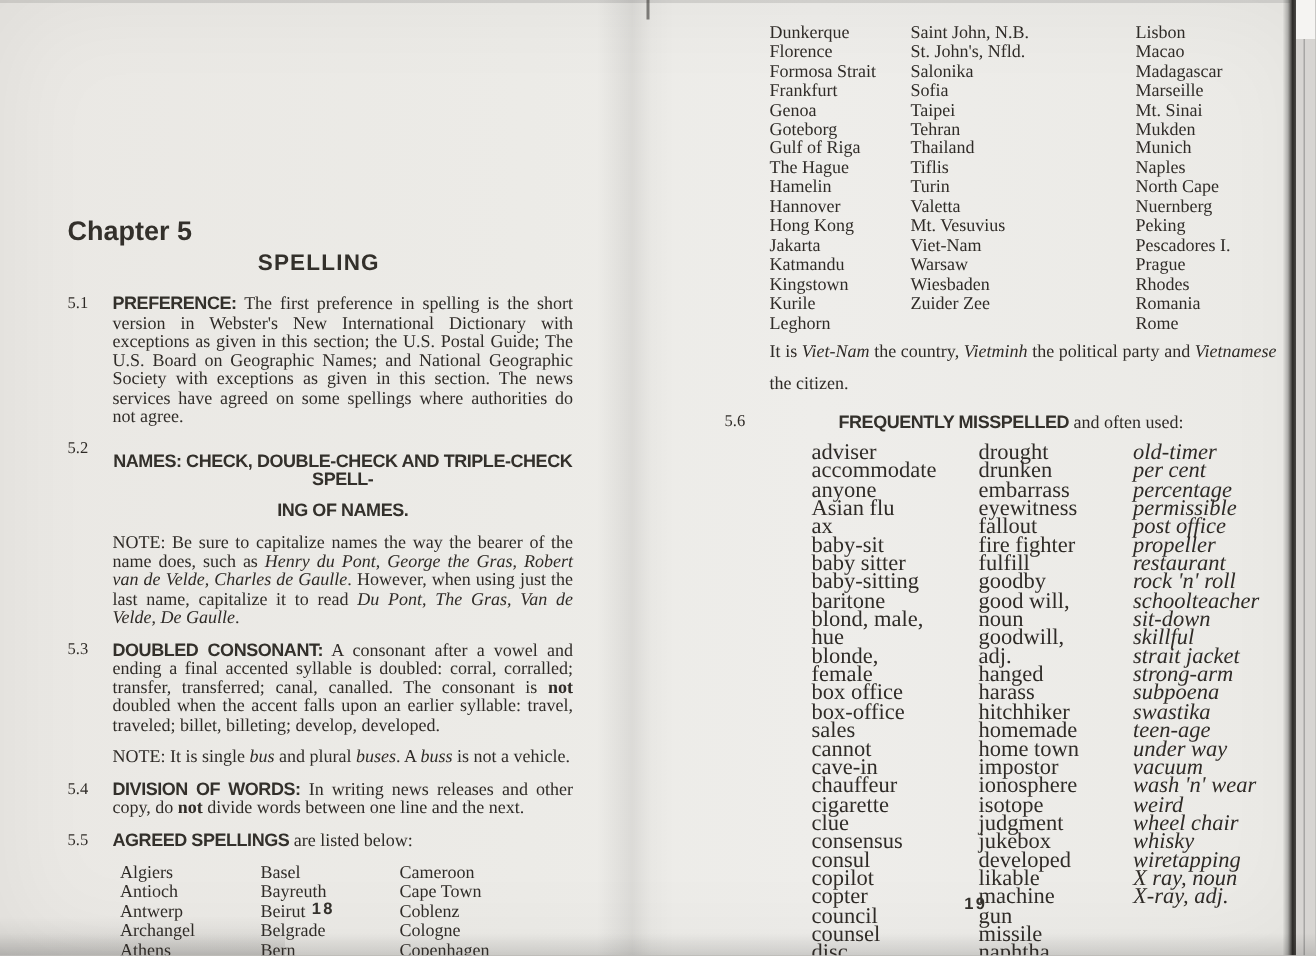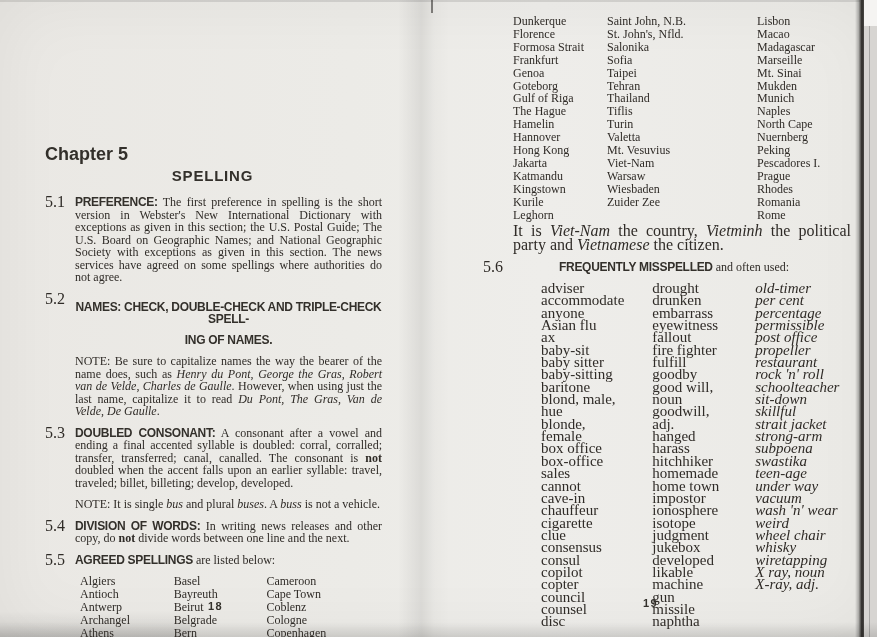--- a/index.html
+++ b/index.html
@@ -23,21 +23,21 @@
     background:linear-gradient(0deg,rgba(0,0,0,0.12) 0%,rgba(0,0,0,0) 100%);}
   .corner-shadow{position:absolute;bottom:0;left:0;width:190px;height:26px;
     background:linear-gradient(0deg,rgba(0,0,0,0.10) 0%,rgba(0,0,0,0) 100%);}
   .chapter-label{position:absolute;top:144px;left:45px;width:335px;text-align:left;
     font-family:"Liberation Sans",sans-serif;font-weight:bold;font-size:18px;color:#33302b;}
   .chapter-title{position:absolute;top:167px;left:45px;width:335px;text-align:center;
     font-family:"Liberation Sans",sans-serif;font-weight:bold;font-size:15px;letter-spacing:0.8px;color:#33302b;}
 
   .left-sections{position:absolute;top:196px;left:45px;width:337px;}
   .sec{display:flex;margin-bottom:9px;}
-  .sec-num{width:30px;flex:0 0 30px;font-size:16px;line-height:12.5px;}
+  .sec-num{width:30px;flex:0 0 30px;font-size:11px;line-height:12.5px;}
   .sec-body{width:307px;font-size:12px;line-height:12.5px;text-align:justify;}
   .sec-head{font-family:"Liberation Sans",sans-serif;font-weight:bold;font-size:12px;letter-spacing:-0.3px;color:#33302b;}
   .head-line{font-family:"Liberation Sans",sans-serif;font-weight:bold;font-size:12px;letter-spacing:-0.3px;color:#33302b;text-align:center;margin-top:8px;}
   .note .sec-body{text-align:justify;}
 
   .agreed-list{display:flex;margin-left:35px;margin-top:5px;}
   .agreed-list .col{font-size:12px;line-height:12.9px;}
   .agreed-list .c1{width:94px;}
   .agreed-list .c2{width:93px;}
   .agreed-list .c3{width:116px;}
@@ -47,21 +47,21 @@
   .pn-left{top:600px;left:193px;width:45px;}
   .pn-right{top:597px;left:628px;width:45px;}
 
   
   .right-content{position:absolute;top:15px;left:483px;width:372px;}
   .city-list{display:flex;margin-left:30px;}
   .city-list .col{font-size:12px;line-height:12.9px;}
   .city-list .c1{width:94px;}
   .city-list .c2{width:93px;}
   .city-list .c3{width:150px;}
-  .viet-note{margin:2px 0 0 30px;width:338px;font-size:16px;line-height:14px;text-align:justify;}
+  .viet-note{margin:2px 0 0 30px;width:338px;font-size:12px;line-height:21px;text-align:justify;}
   .sec56{display:flex;margin-top:9px;}
   .sec56 .sec-body{width:342px;margin-left:46px;}
   .mis-list{display:flex;margin-left:30px;margin-top:6px;}
   .mis-list .col{font-size:15px;line-height:12.35px;margin-left:28px;}
   .mis-list .c1{width:107px;}
   .mis-list .c2{width:100px;}
   .mis-list .c3{width:133px;font-style:italic;}
   i{font-style:italic;}
   b{font-weight:bold;}
 </style>

